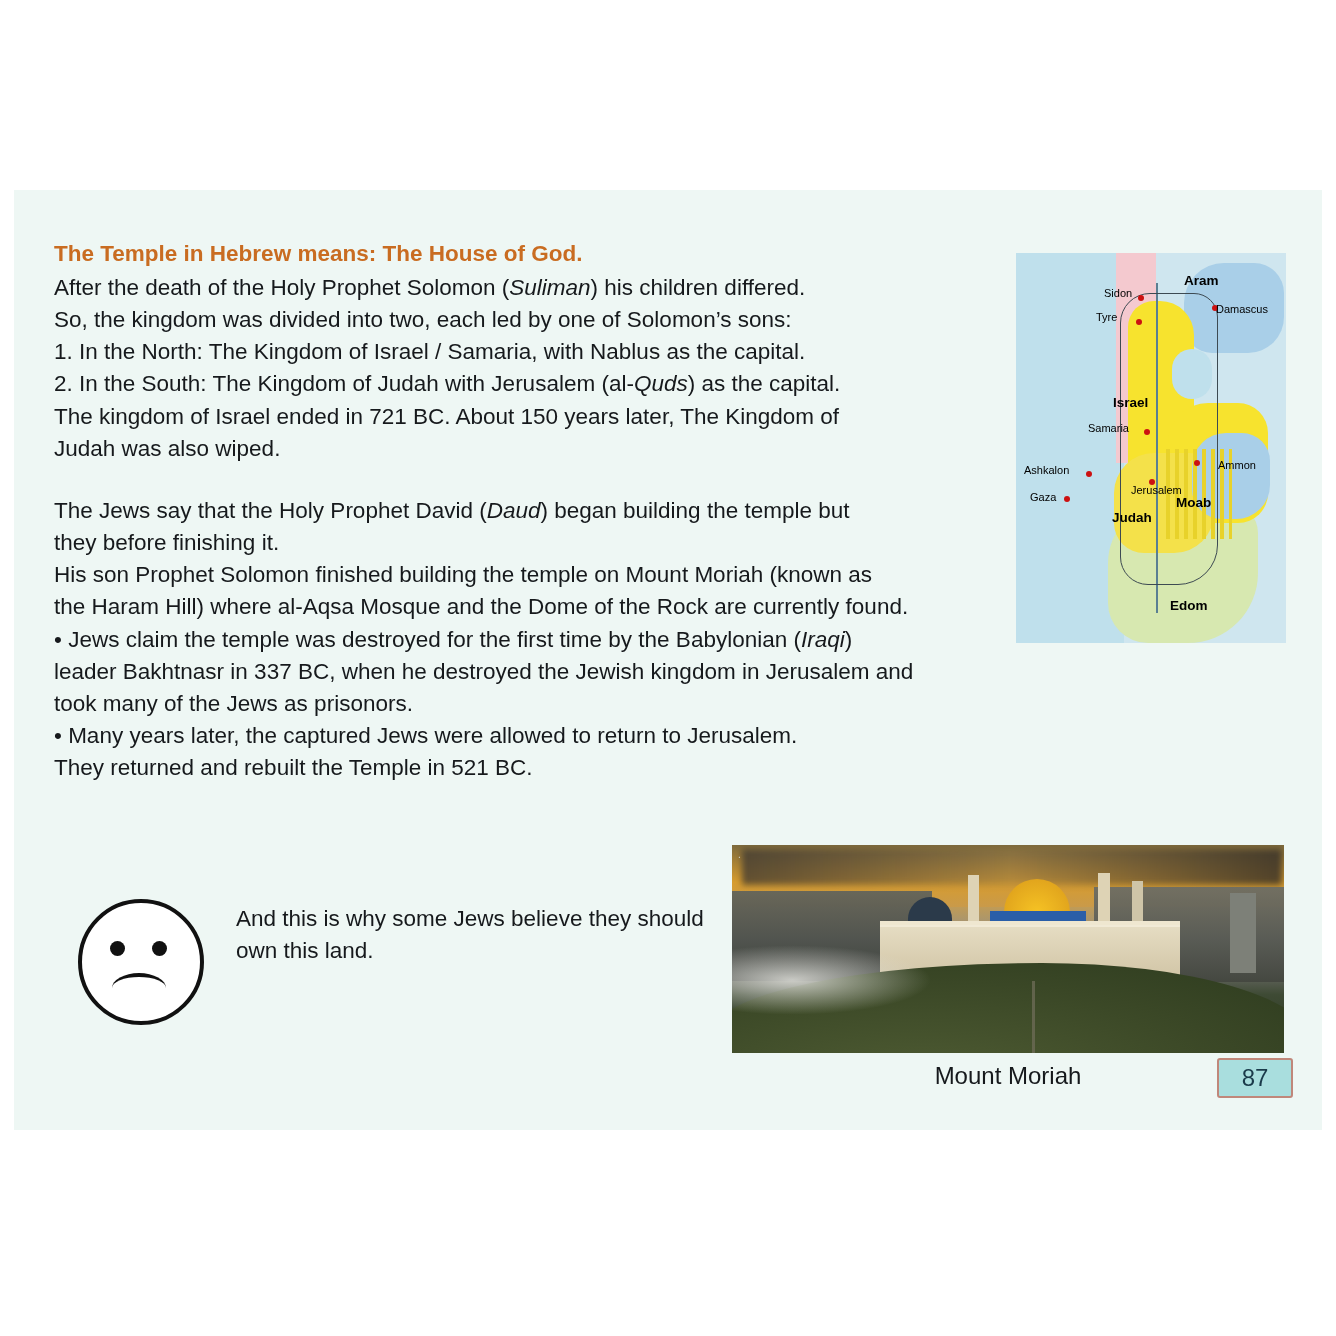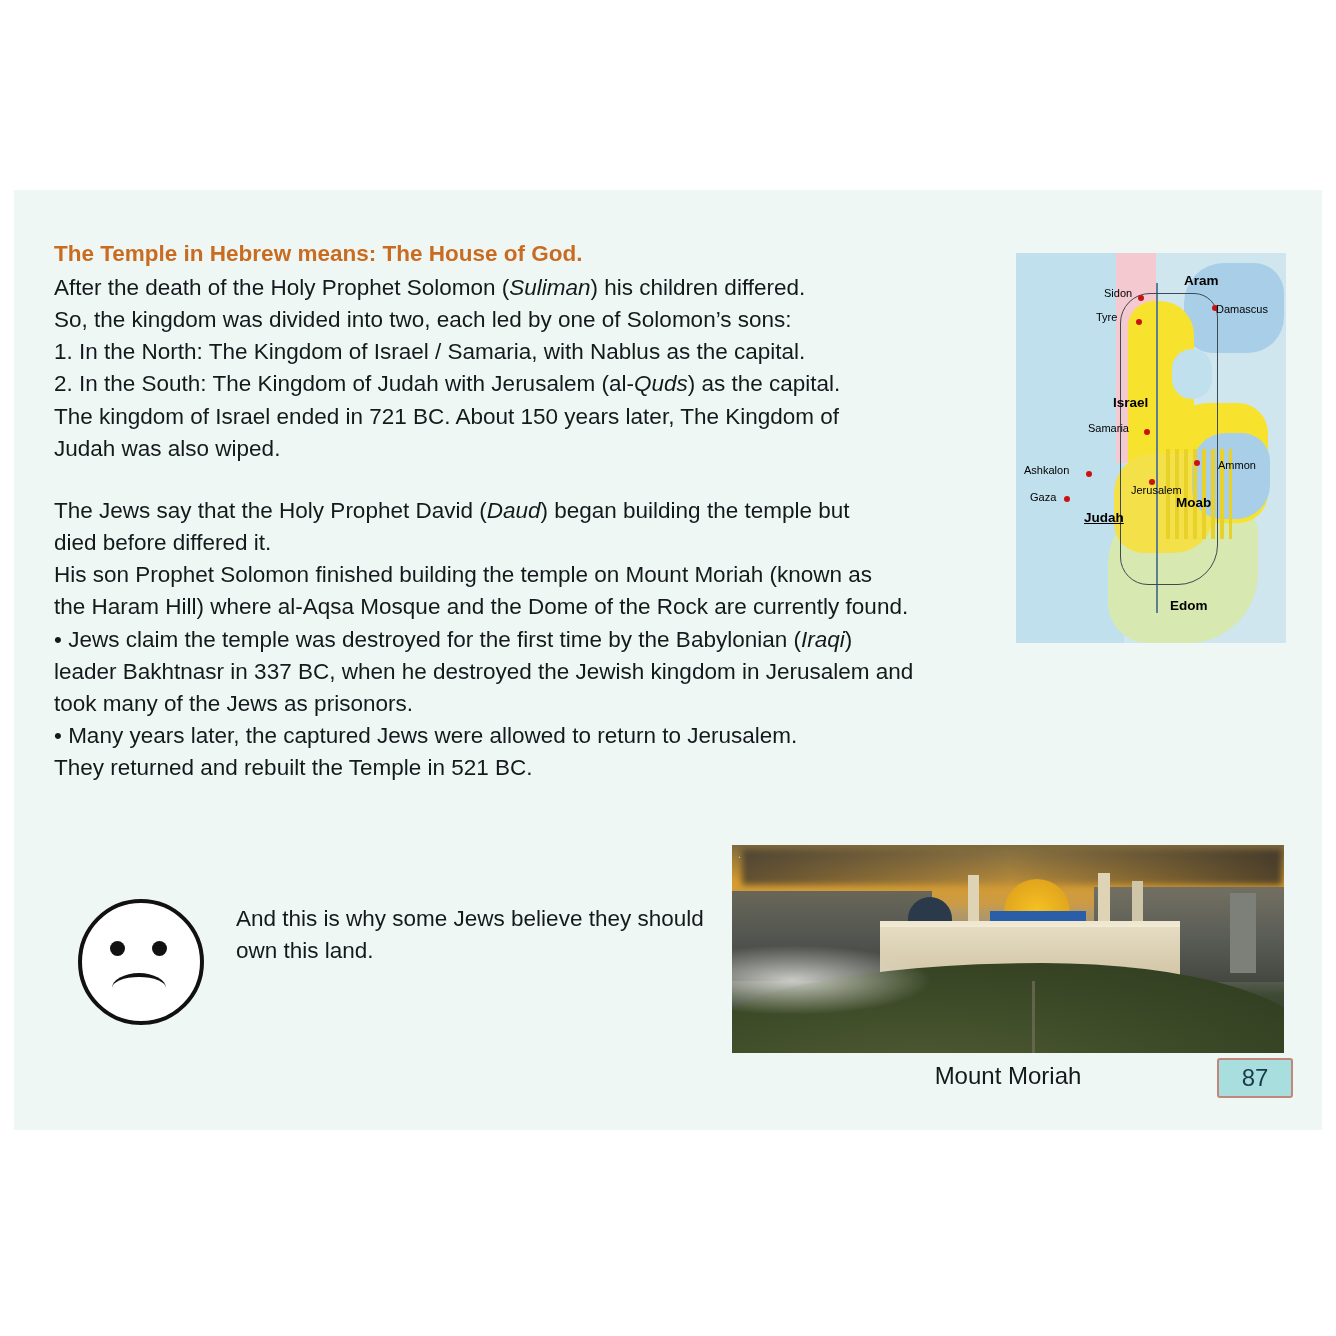--- a/index.html
+++ b/index.html
@@ -276,21 +276,21 @@
       <span>1. In the North: The Kingdom of Israel / Samaria, with Nablus as the capital.</span><br>
       <span>2. In the South: The Kingdom of Judah with Jerusalem (al-</span><i>Quds</i><span>) as the capital.</span><br>
       <span>The kingdom of Israel ended in 721 BC. About 150 years later, The Kingdom of</span><br>
       <span>Judah was also wiped.</span>
     </p>
 
     <div class="gap"></div>
 
     <p class="para">
       <span>The Jews say that the Holy Prophet David (</span><i>Daud</i><span>) began building the temple but</span><br>
-      <span>died before differed it.</span><br>
+      <span>they before finishing it.</span><br>
       <span>His son Prophet Solomon finished building the temple on Mount Moriah (known as</span><br>
       <span>the Haram Hill) where al-Aqsa Mosque and the Dome of the Rock are currently found.</span><br>
       <span>• Jews claim the temple was destroyed for the first time by the Babylonian (</span><i>Iraqi</i><span>)</span><br>
       <span>leader Bakhtnasr in 337 BC, when he destroyed the Jewish kingdom in Jerusalem and</span><br>
       <span>took many of the Jews as prisonors.</span><br>
       <span>• Many years later, the captured Jews were allowed to return to Jerusalem.</span><br>
       <span>They returned and rebuilt the Temple in 521 BC.</span>
     </p>
   </div>
 
@@ -322,21 +322,21 @@
         <span class="mlabel big" style="left: 168px; top: 20px;">Aram</span>
         <span class="mlabel" style="left: 200px; top: 50px;">Damascus</span>
         <span class="mlabel" style="left: 80px; top: 58px;">Tyre</span>
         <span class="mlabel big" style="left: 97px; top: 142px;">Israel</span>
         <span class="mlabel" style="left: 72px; top: 169px;">Samaria</span>
         <span class="mlabel" style="left: 202px; top: 206px;">Ammon</span>
         <span class="mlabel" style="left: 8px; top: 211px;">Ashkalon</span>
         <span class="mlabel" style="left: 84px; top: 231px; margin-left: 31px;">Jerusalem</span>
         <span class="mlabel" style="left: 14px; top: 238px;">Gaza</span>
         <span class="mlabel big" style="left: 160px; top: 242px;">Moab</span>
-        <span class="mlabel big" style="left: 68px; top: 257px; text-decoration: underline;">Judah</span>
+        <span class="mlabel big" style="left: 96px; top: 257px;">Judah</span>
         <span class="mlabel big" style="left: 114px; top: 345px; padding-left: 40px;">Edom</span>
       </div>
   </div>
 
   <div id="face">
     <div class="eye l"></div>
     <div class="eye r"></div>
     <div class="mouth"></div>
   </div>
   <div id="note">And this is why some Jews believe they should own this land.</div>

